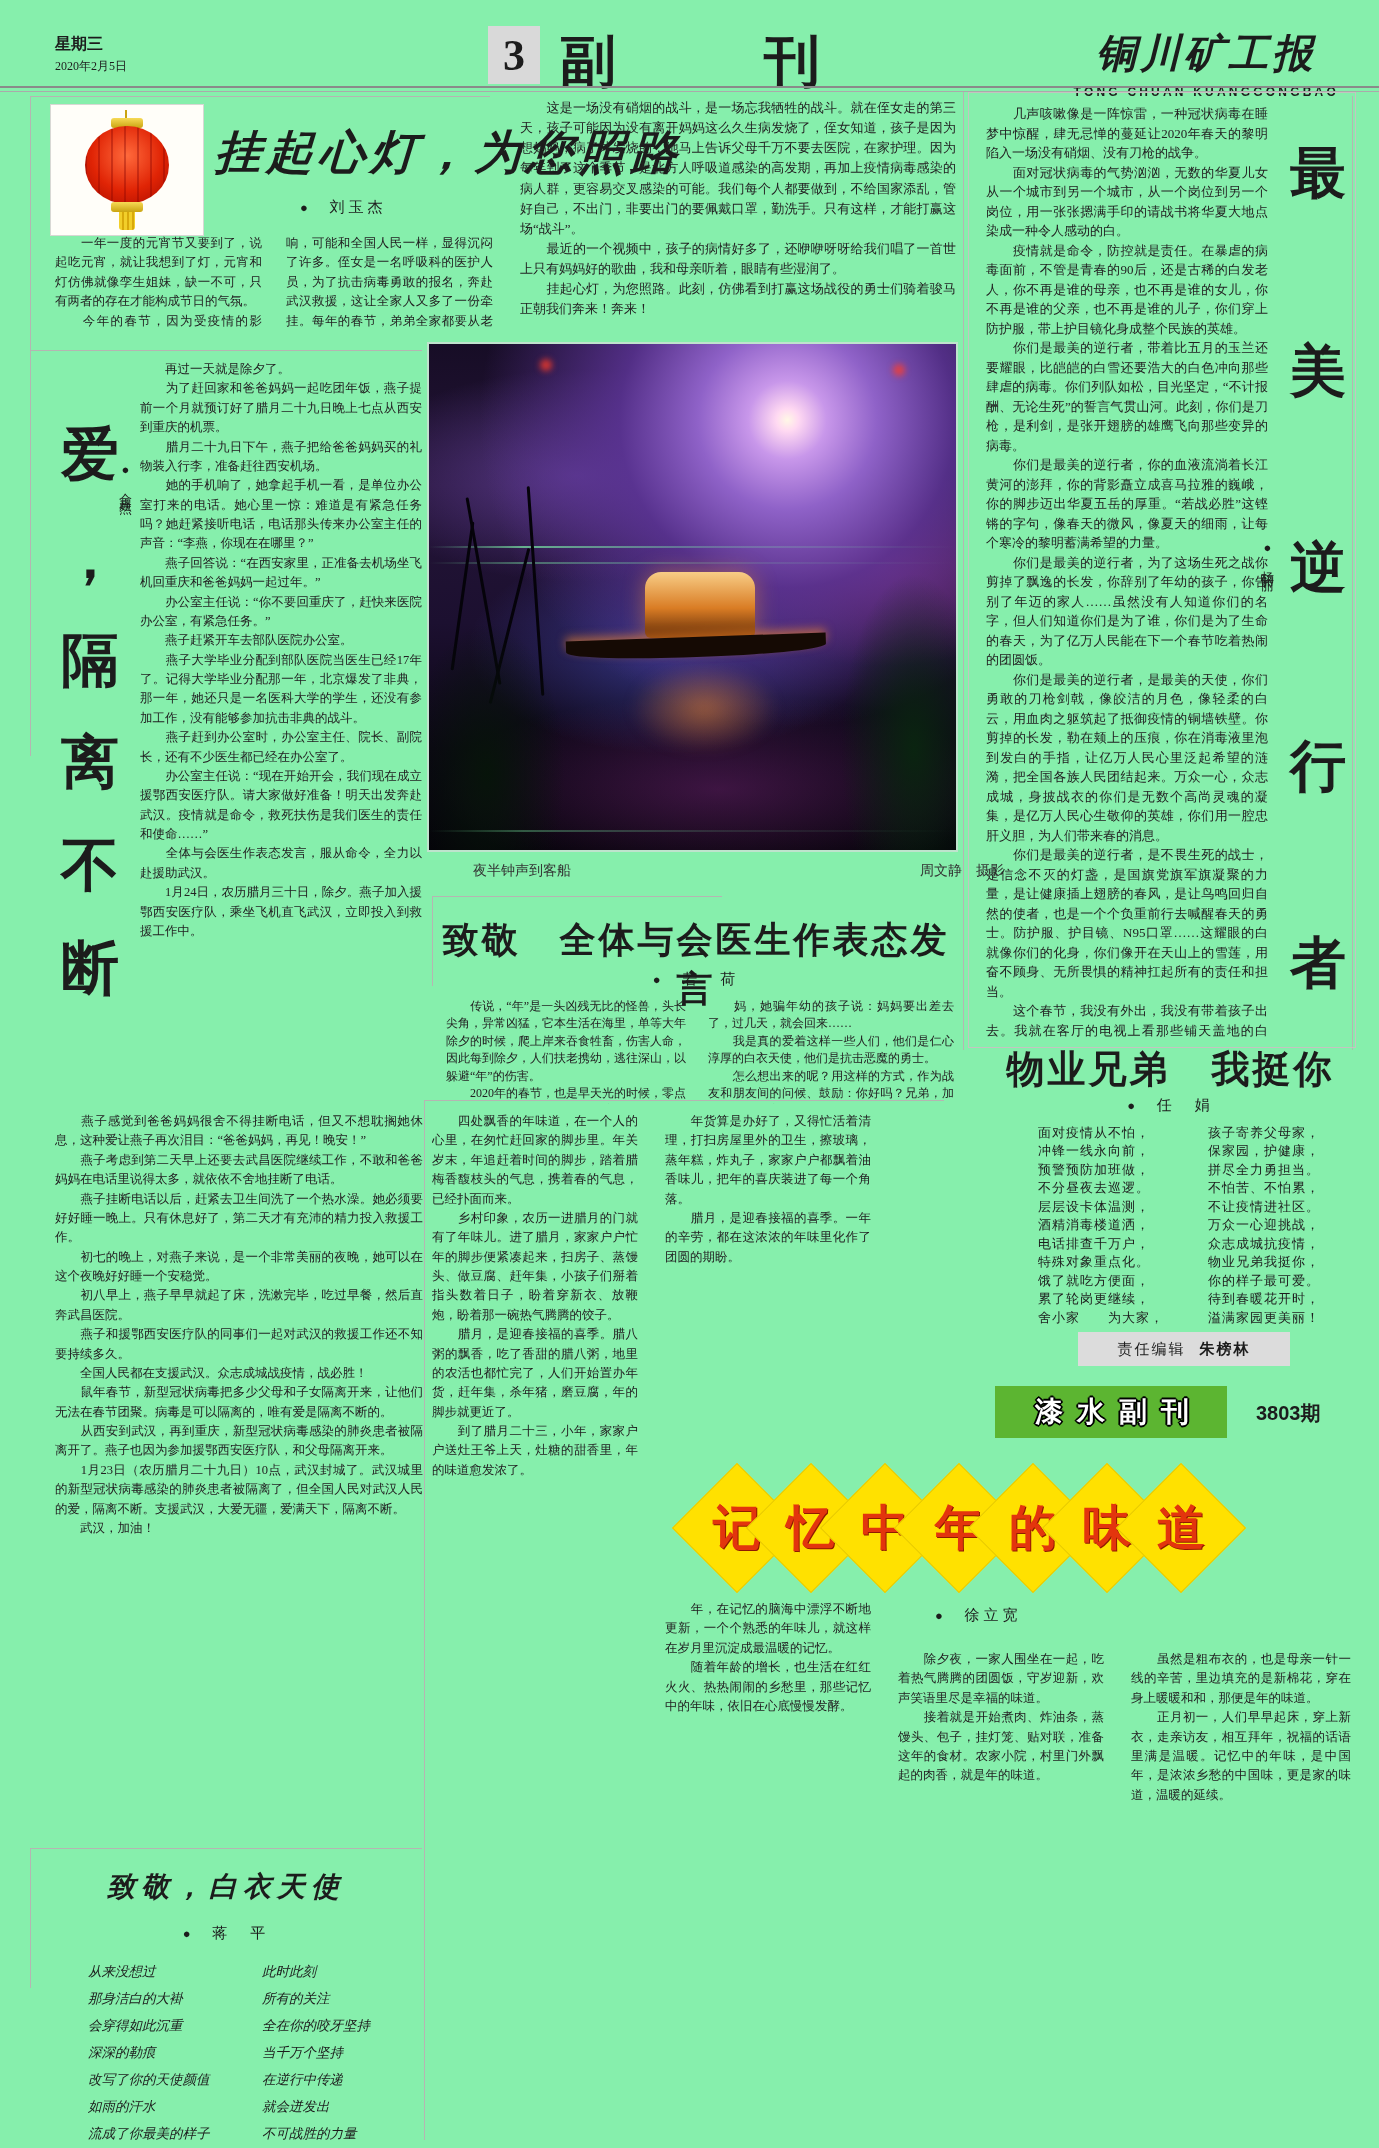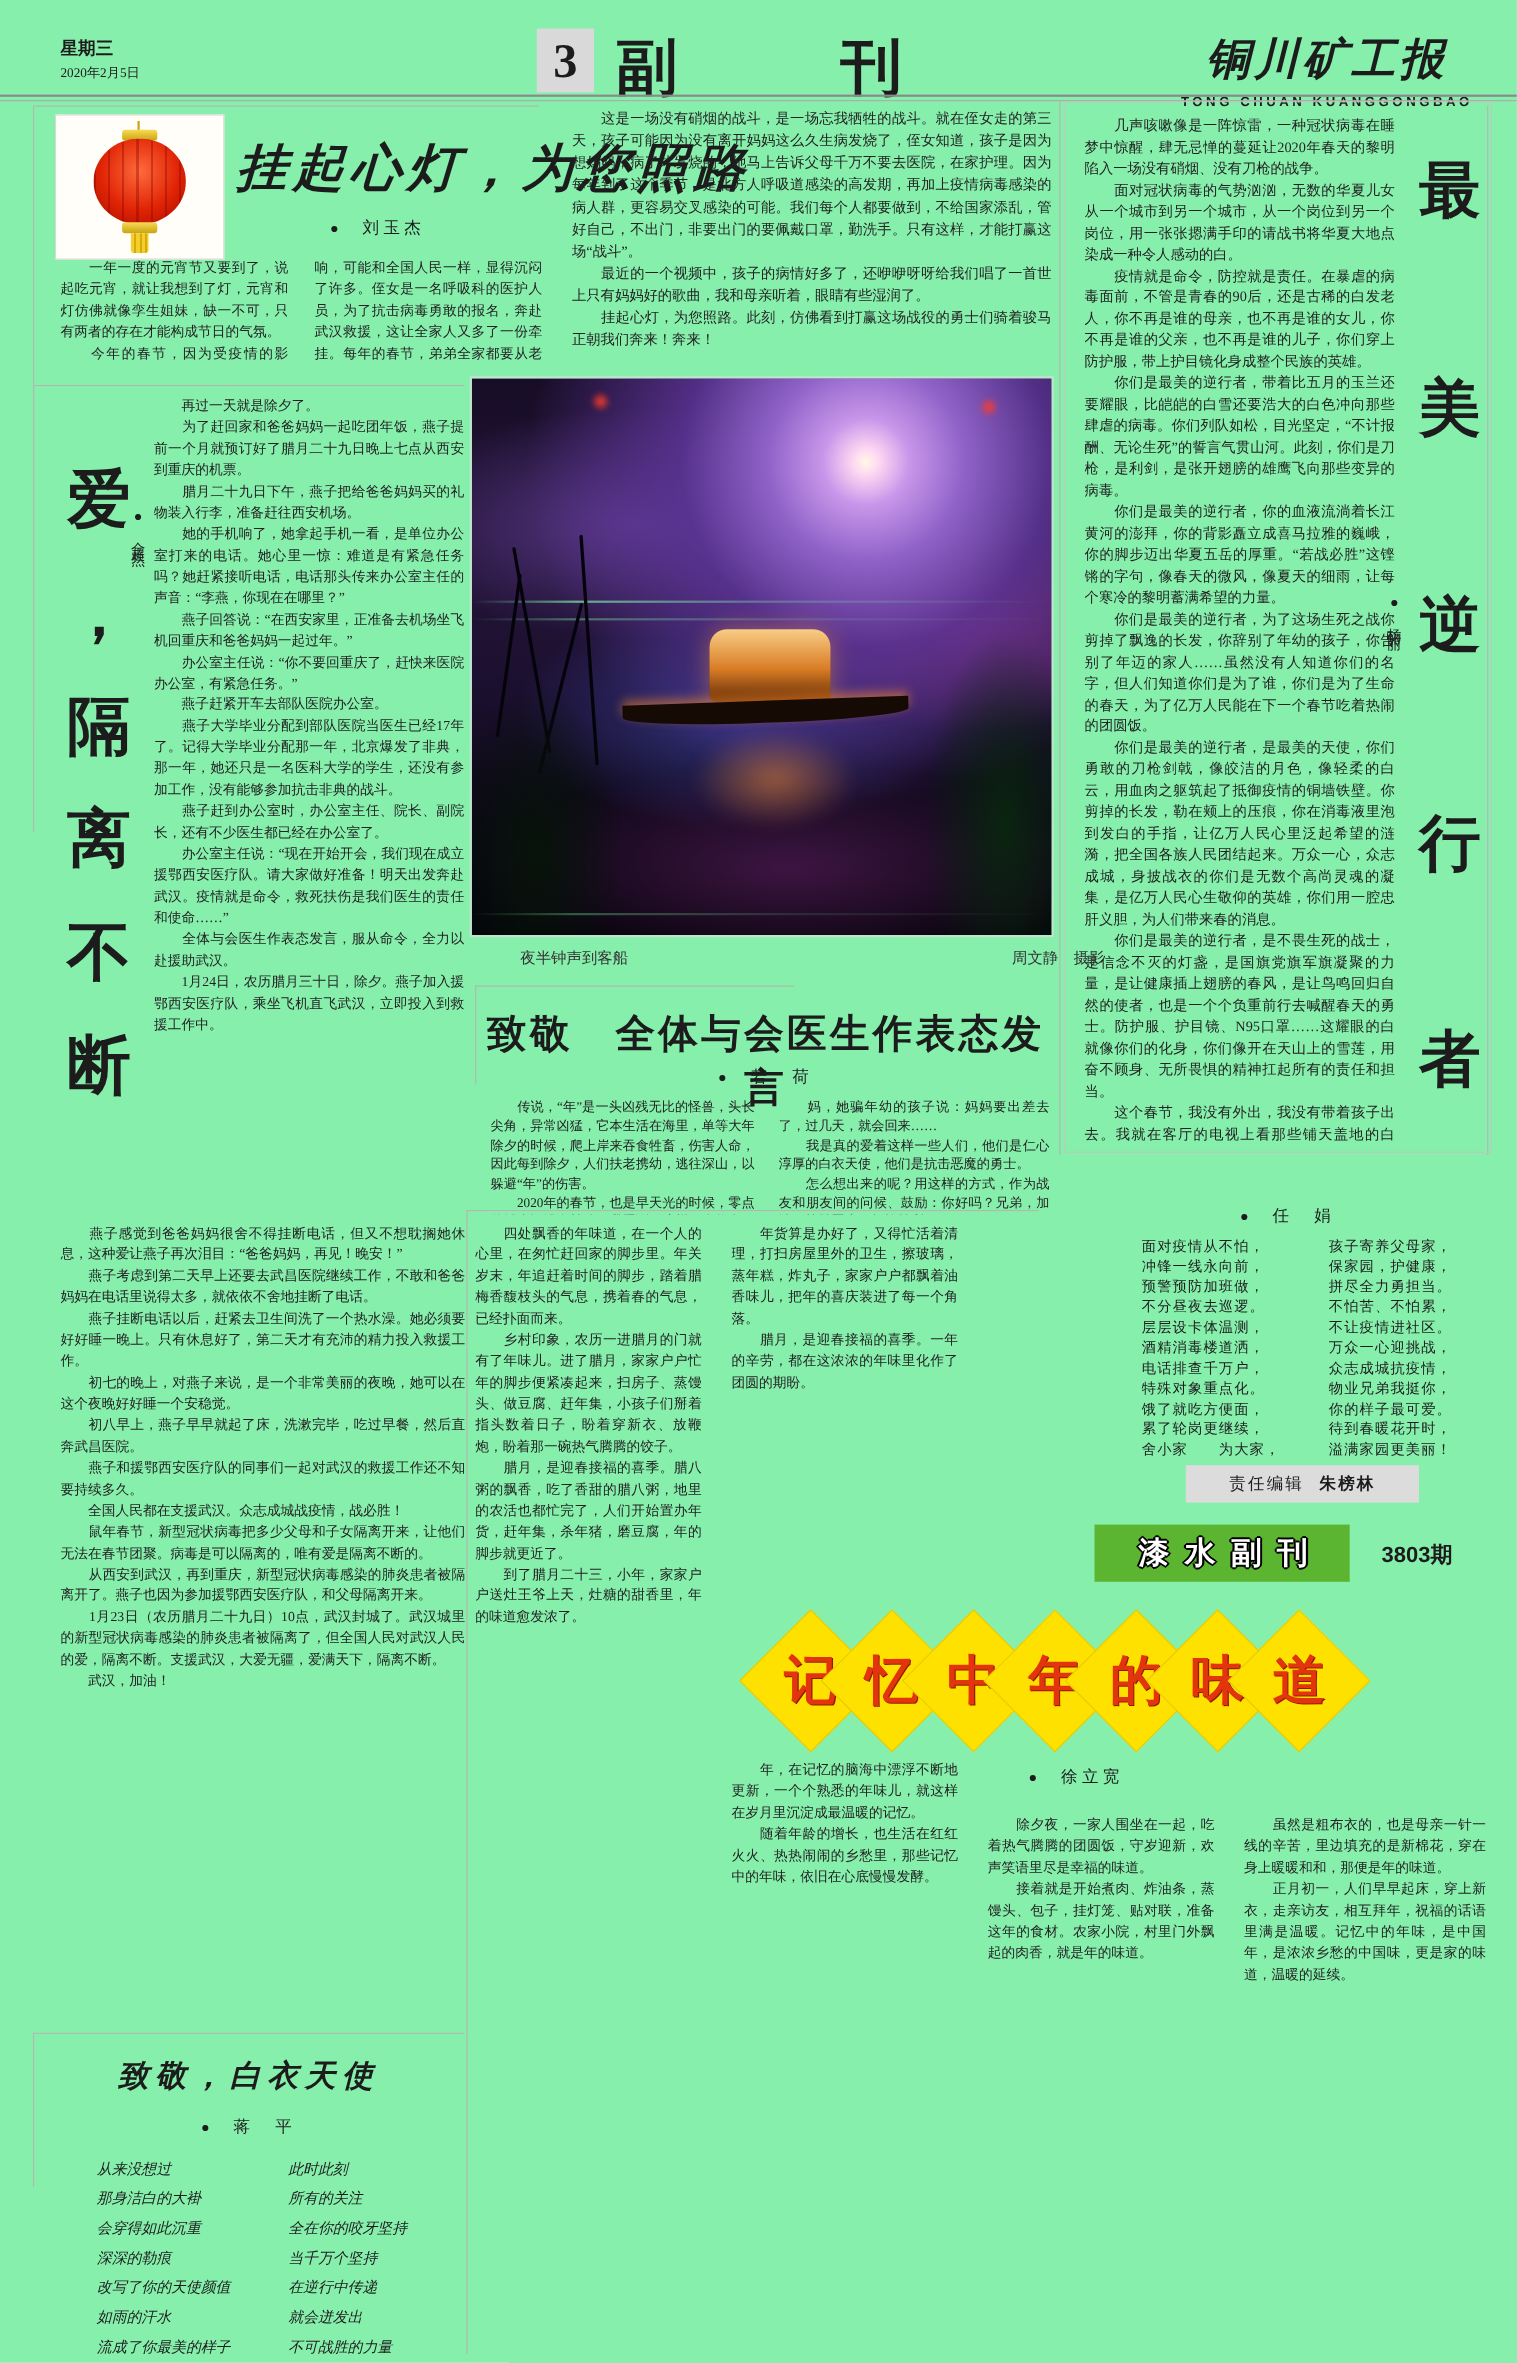--- a/index.html
+++ b/index.html
@@ -209,20 +209,21 @@
     <span>●</span><span>杨丽丽</span>
   </div>
   <div class="abs vtitle" style="left:1288px;top:136px;width:60px;height:866px;font-size:56px;">
     <span>最</span>
     <span>美</span>
     <span>逆</span>
     <span>行</span>
     <span>者</span>
   </div>
 
+  <div class="abs fat-title center" style="left:985px;top:1044px;width:371px;font-size:38px;">物业兄弟　我挺你</div>
   <div class="abs byline center" style="left:985px;top:1096px;width:371px;">
     <span class="dot">●</span>
     <span>任　娟</span>
   </div>
   <div class="abs poem" style="left:1038px;top:1124px;width:150px;line-height:1.42;">面对疫情从不怕，
 冲锋一线永向前，
 预警预防加班做，
 不分昼夜去巡逻。
 层层设卡体温测，
 酒精消毒楼道洒，

